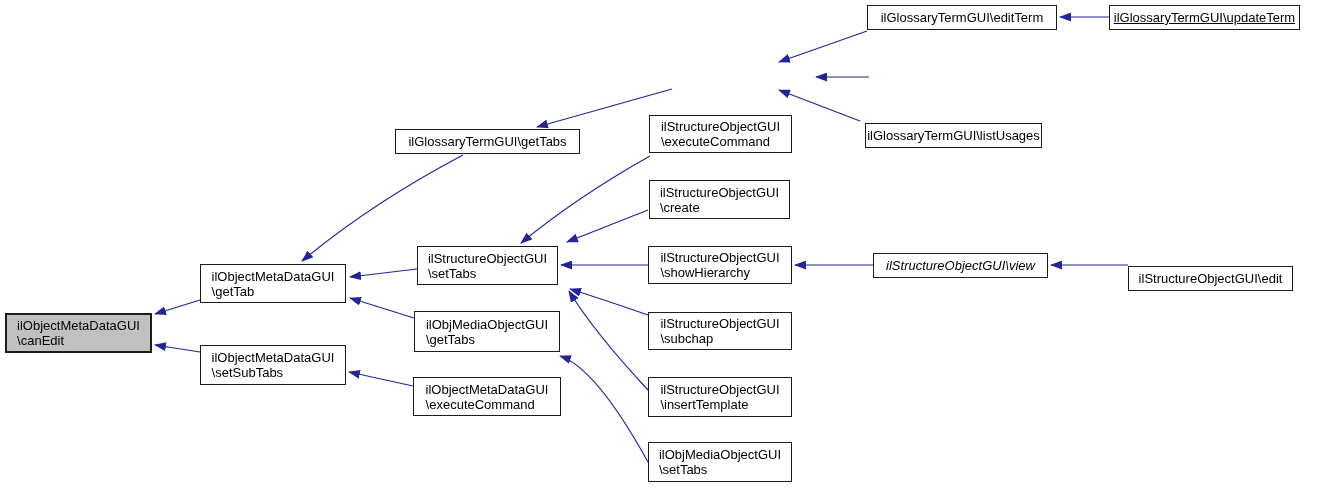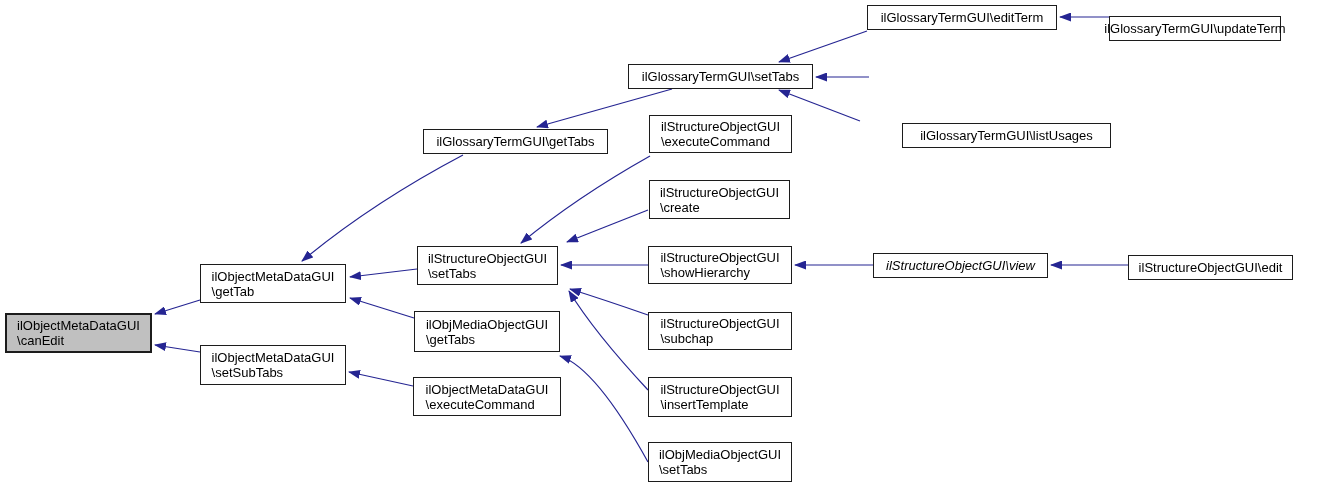--- a/index.html
+++ b/index.html
@@ -74,39 +74,38 @@
     <path class="edge" marker-end="url(#ah)" d="M 1128,265 L 1051,265"></path>
     <path class="edge" marker-end="url(#ah)" d="M 648,462 Q 596,368 560,356"></path>
   </svg>
 
   <div class="node node--highlight" style="left:5px;   top:313px; width:147px; height:40px;">ilObjectMetaDataGUI
 \canEdit</div>
   <div class="node" style="left:200px;  top:264px; width:146px; height:39px;">ilObjectMetaDataGUI
 \getTab</div>
   <div class="node" style="left:200px;  top:345px; width:146px; height:40px;">ilObjectMetaDataGUI
 \setSubTabs</div>
-  <div class="node" style="left:395px;  top:129px; width:185px; height:25px;margin-left:28px;">ilGlossaryTermGUI\getTabs</div>
+  <div class="node" style="left:395px;  top:129px; width:185px; height:25px;">ilGlossaryTermGUI\getTabs</div>
   <div class="node" style="left:417px;  top:246px; width:141px; height:39px;">ilStructureObjectGUI
 \setTabs</div>
   <div class="node" style="left:414px;  top:311px; width:146px; height:41px;">ilObjMediaObjectGUI
 \getTabs</div>
   <div class="node" style="left:413px;  top:377px; width:148px; height:39px;">ilObjectMetaDataGUI
 \executeCommand</div>
-  <div class="node" style="left:628px;  top:64px;  width:185px; height:25px;">ilGlossaryTermGUI\setTabs</div>
   <div class="node" style="left:649px;  top:115px; width:143px; height:38px;">ilStructureObjectGUI
 \executeCommand</div>
   <div class="node" style="left:649px;  top:180px; width:141px; height:39px;">ilStructureObjectGUI
 \create</div>
   <div class="node" style="left:648px;  top:246px; width:144px; height:38px;">ilStructureObjectGUI
 \showHierarchy</div>
   <div class="node" style="left:648px;  top:312px; width:144px; height:38px;">ilStructureObjectGUI
 \subchap</div>
   <div class="node" style="left:648px;  top:377px; width:144px; height:40px;">ilStructureObjectGUI
 \insertTemplate</div>
   <div class="node" style="left:648px;  top:442px; width:144px; height:40px;">ilObjMediaObjectGUI
 \setTabs</div>
   <div class="node" style="left:867px;  top:5px;   width:190px; height:25px;">ilGlossaryTermGUI\editTerm</div>
-  <div class="node" style="left:902px;  top:123px; width:209px; height:25px;">ilGlossaryTermGUI\listUsages</div>
+  <div class="node" style="left:865px;  top:123px; width:177px; height:25px;">ilGlossaryTermGUI\listUsages</div>
   <div class="node" style="left:873px;  top:253px; width:175px; height:25px;font-style:italic;">ilStructureObjectGUI\view</div>
-  <div class="node" style="left:1128px; top:255px; width:165px; height:25px;">ilStructureObjectGUI\edit</div>
-  <div class="node" style="left:1109px; top:16px;   width:172px; height:25px;">ilGlossaryTermGUI\updateTerm</div>
+  <div class="node" style="left:1128px; top:266px; width:165px; height:25px;">ilStructureObjectGUI\edit</div>
+  <div class="node" style="left:1109px; top:5px;   width:191px; height:25px;text-decoration:underline;">ilGlossaryTermGUI\updateTerm</div>
 
 </div>
 
 </body></html>

